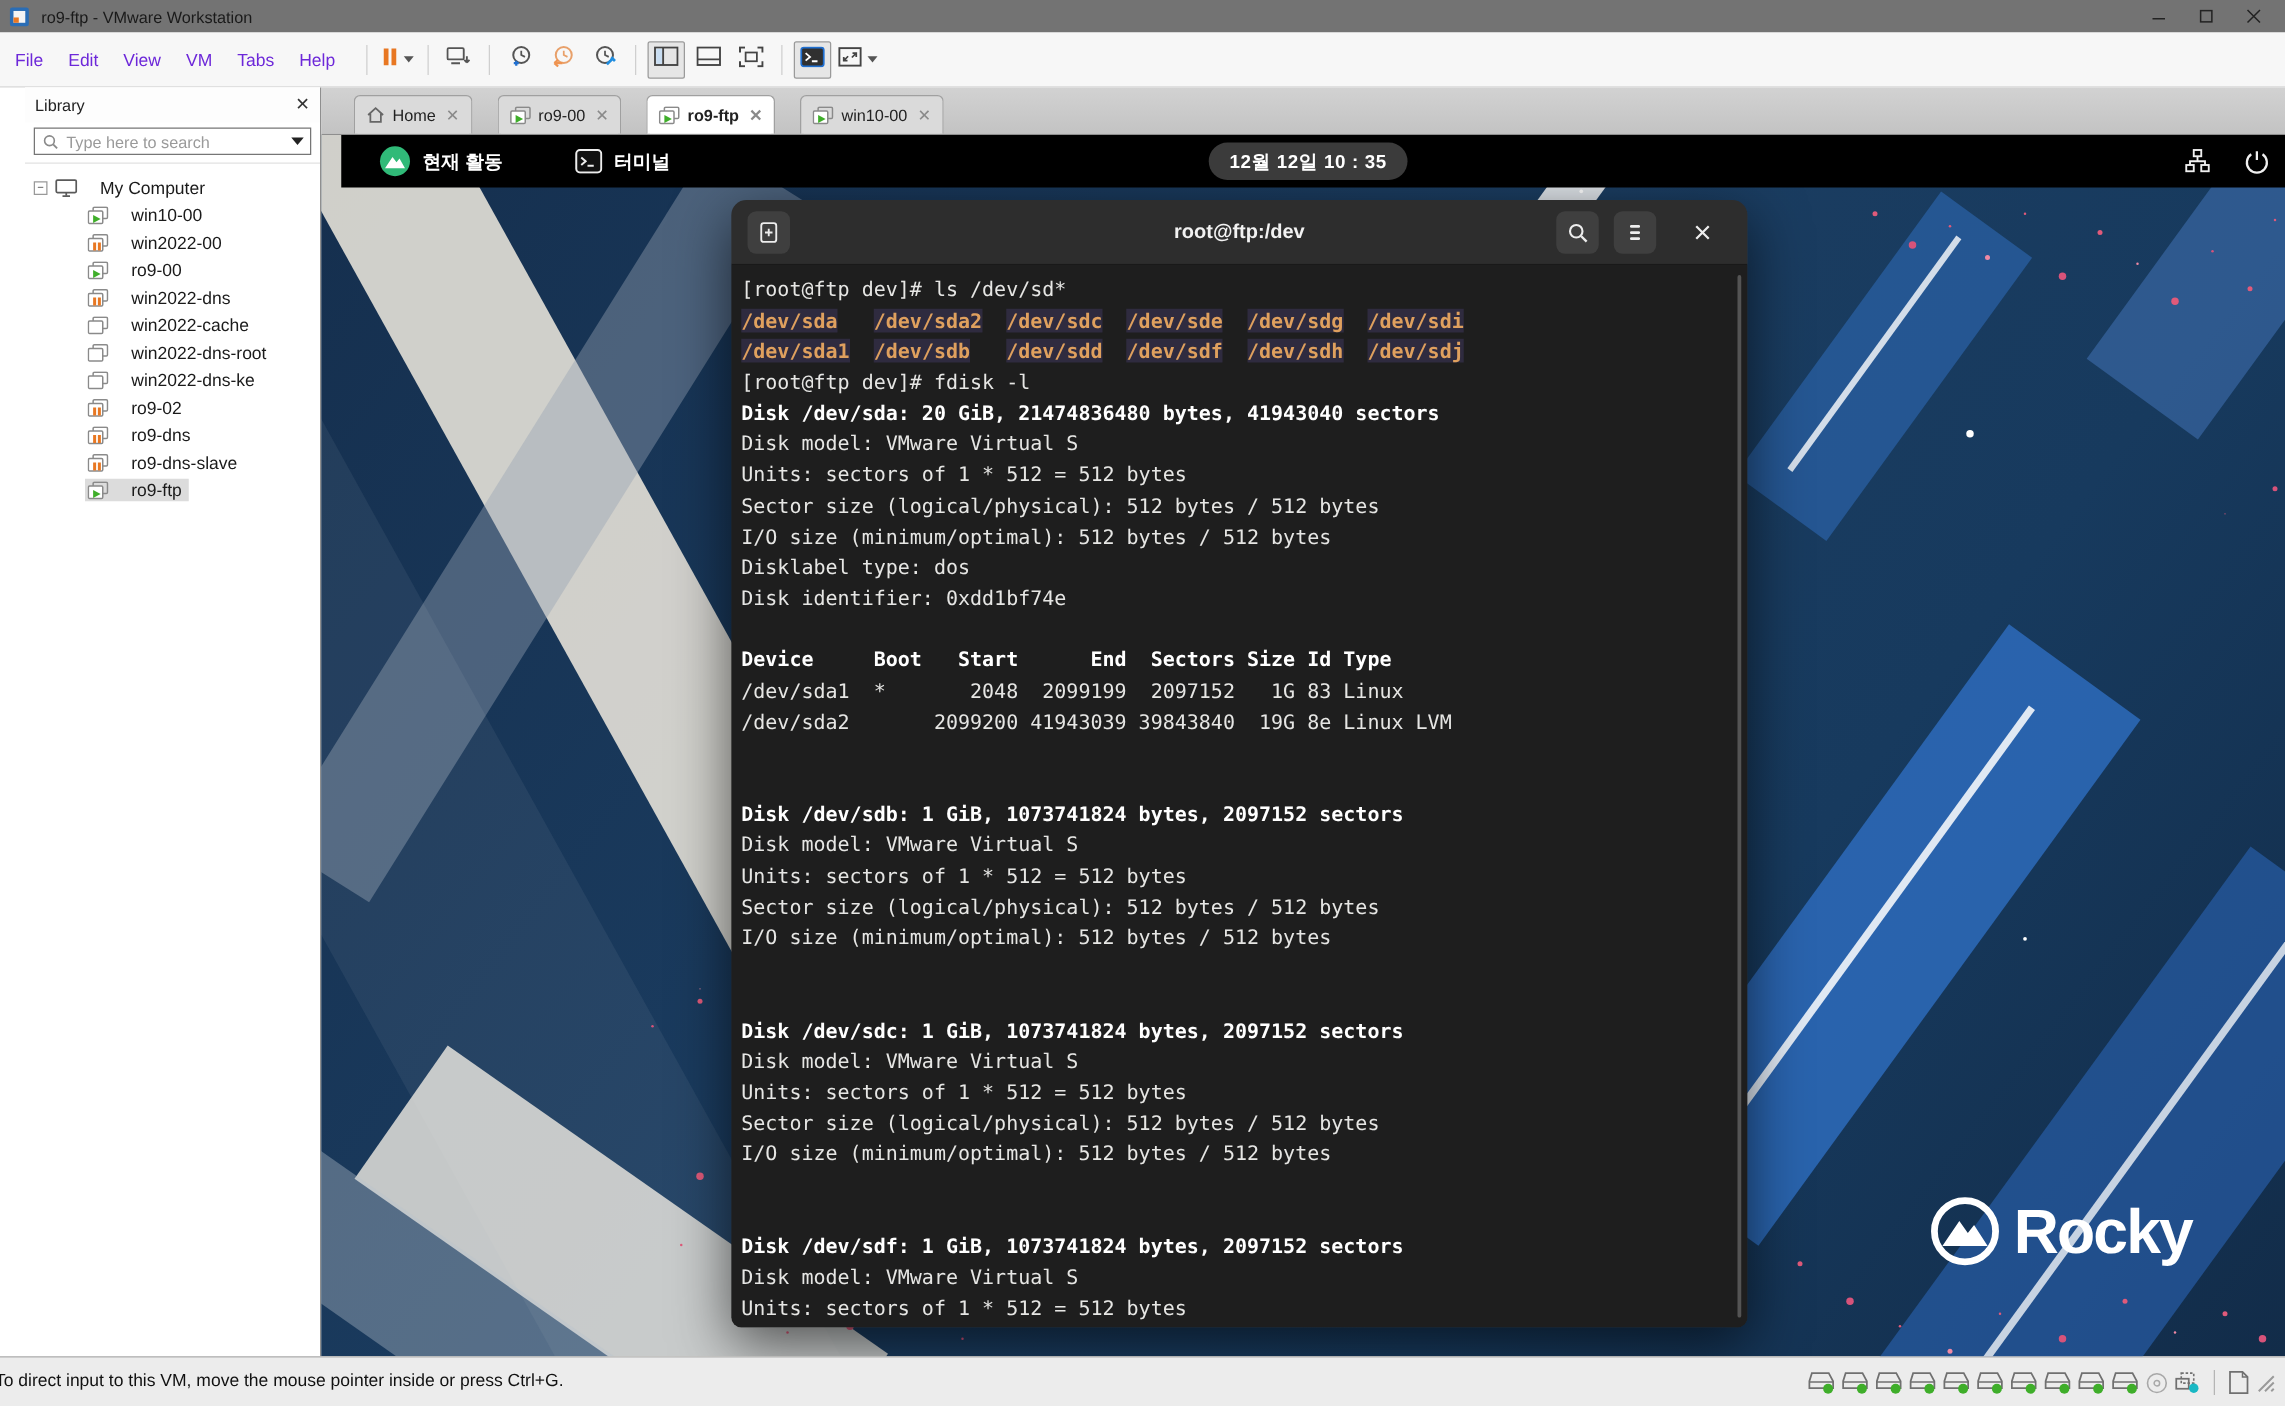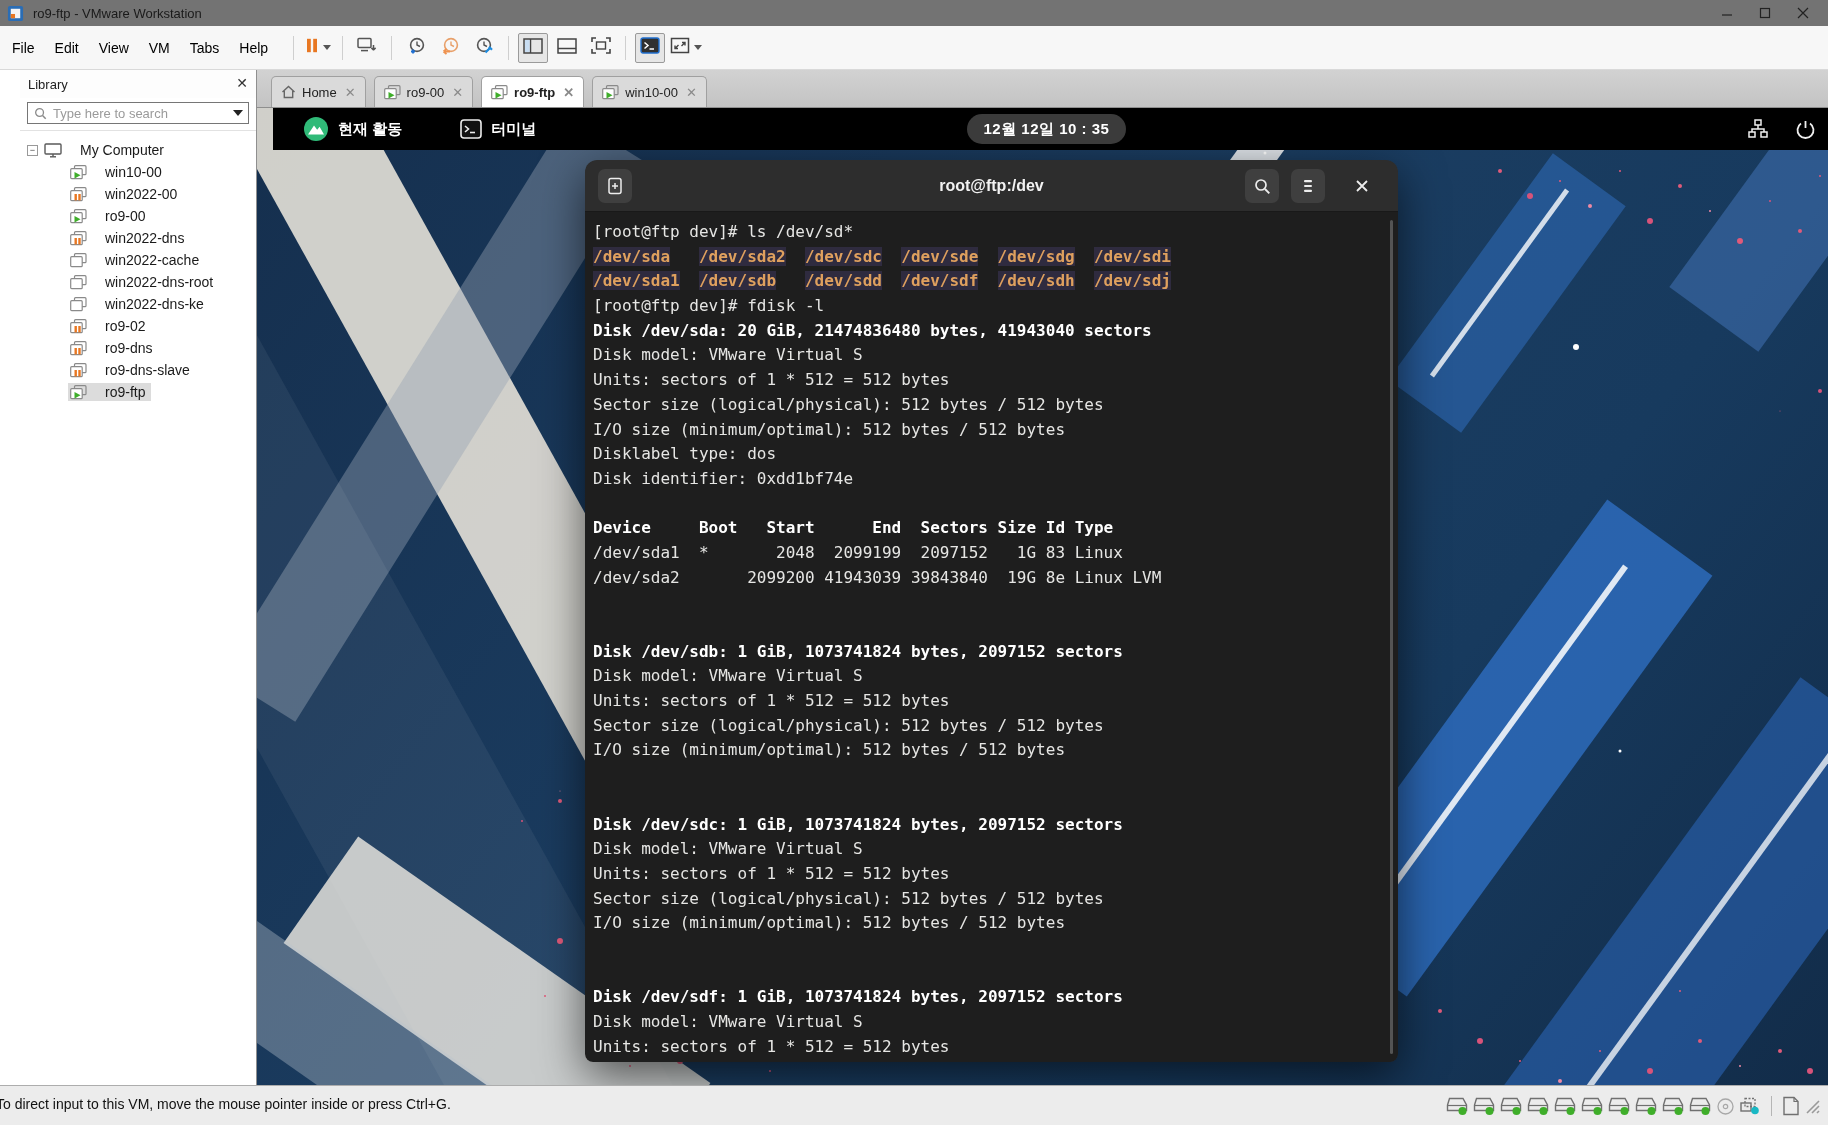--- a/index.html
+++ b/index.html
@@ -7,21 +7,21 @@
   .screen { position:relative; width:1828px; height:1125px; background:#fff; overflow:hidden; }
 
   
   .titlebar { position:absolute; left:0; top:0; width:1828px; height:26px; background:#737373; display:flex; align-items:center; }
   .vmw-logo { width:17px; height:17px; margin:0 9px 0 7px; }
   .win-title { font-size:13px; color:#1a1a1a; }
   .win-controls { position:absolute; right:6px; top:0; height:26px; display:flex; }
   .win-btn { width:38px; height:26px; display:flex; align-items:center; justify-content:center; }
 
   .menubar { position:absolute; left:0; top:26px; width:1828px; height:44px; background:#f7f7f7; border-bottom:1px solid #d9d9d9; display:flex; align-items:center; }
-  .menu-item { font-size:14px; color:#000000; padding:4px 10px; }
+  .menu-item { font-size:14px; color:#6d28d9; padding:4px 10px; }
   .tool-strip { display:flex; align-items:center; margin-left:8px; }
   .tool-sep { width:1px; height:24px; background:#cfcfcf; margin:0 7px; }
   .tool-btn { min-width:30px; height:30px; display:flex; align-items:center; justify-content:center; border:1px solid transparent; border-radius:2px; margin:0 2px; }
   .tool-btn.pressed { background:#e6e6e6; border-color:#9a9a9a; }
   .caret { width:0; height:0; border-left:4px solid transparent; border-right:4px solid transparent; border-top:5px solid #555; margin-left:4px; }
 
   
   .body-row { position:absolute; left:0; top:70px; width:1828px; height:1015px; display:flex;padding-left:20px; }
   .sidebar { width:237px; height:100%; background:#ffffff; border-right:1px solid #8f8f8f; position:relative; }
   .lib-header { height:28px; display:flex; align-items:center; padding:0 8px; background:#fdfdfd; }
@@ -35,21 +35,21 @@
   .tree-row { height:22px; display:flex; align-items:center; }
   .tree-root { padding-left:7px; }
   .tree-item { padding-left:48px; }
   .tree-row .lbl { margin-left:18px; white-space:nowrap; }
   .tree-item.selected .sel-wrap { background:#dcdcdc; }
   .sel-wrap { display:flex; align-items:center; padding:1px 6px 1px 2px; }
   .expander { width:11px; height:11px; border:1px solid #999; display:flex; align-items:center; justify-content:center; font-size:9px; color:#444; line-height:9px; margin-right:6px; background:#fff; }
 
   .right-col { flex:1; display:flex; flex-direction:column; }
   .tabbar { height:38px; background:linear-gradient(#d2d2d2,#c3c3c3); display:flex; align-items:flex-end; padding-left:14px; border-bottom:1px solid #8e8e8e; }
-  .tab { height:31px; display:flex; align-items:center; padding:0 9px; margin-right:8px; border:1px solid #a0a0a0; border-bottom:none; border-radius:5px 5px 0 0; background:#dadada; font-size:13px; color:#222; }
+  .tab { height:31px; display:flex; align-items:center; padding:0 9px; margin-right:8px; border:1px solid #a0a0a0; border-bottom:none; border-radius:5px 5px 0 0; background:#dadada; font-size:13px; color:#222;margin-left:12px; }
   .tab.active { background:#ffffff; font-weight:bold; }
   .tab .tab-label { margin:0 8px 0 6px; white-space:nowrap; }
   .tab .tab-close { color:#8a8a8a; font-size:13px; }
 
   
   .guest { position:relative; flex:1; background:linear-gradient(128deg,#152f4e 0%,#1b3d61 45%,#173a5e 70%,#122c49 100%); overflow:hidden; }
   .rib { position:absolute; z-index:2; }
   .dots { position:absolute; width:6px; height:6px; border-radius:50%; z-index:3; }
 
   .gnome-bar { position:absolute; left:16px; top:0; width:100%; height:42px; background:#000; z-index:50; display:flex; align-items:center; color:#fff; }
@@ -478,20 +478,27 @@
                   <path d="M2 2 L12 12 M12 2 L2 12" stroke="#ededed" stroke-width="1.8"></path>
                 </svg>
             </div>
           </div>
           <div class="term-body">
             <div class="term-content" id="term-out"><div class="tl">[root@ftp dev]# ls /dev/sd*</div><div class="tl"><span class="dev">/dev/sda</span><span>   </span><span class="dev">/dev/sda2</span><span>  </span><span class="dev">/dev/sdc</span><span>  </span><span class="dev">/dev/sde</span><span>  </span><span class="dev">/dev/sdg</span><span>  </span><span class="dev">/dev/sdi</span></div><div class="tl"><span class="dev">/dev/sda1</span><span>  </span><span class="dev">/dev/sdb</span><span>   </span><span class="dev">/dev/sdd</span><span>  </span><span class="dev">/dev/sdf</span><span>  </span><span class="dev">/dev/sdh</span><span>  </span><span class="dev">/dev/sdj</span></div><div class="tl">[root@ftp dev]# fdisk -l</div><div class="tl b">Disk /dev/sda: 20 GiB, 21474836480 bytes, 41943040 sectors</div><div class="tl">Disk model: VMware Virtual S</div><div class="tl">Units: sectors of 1 * 512 = 512 bytes</div><div class="tl">Sector size (logical/physical): 512 bytes / 512 bytes</div><div class="tl">I/O size (minimum/optimal): 512 bytes / 512 bytes</div><div class="tl">Disklabel type: dos</div><div class="tl">Disk identifier: 0xdd1bf74e</div><div class="tl">&nbsp;</div><div class="tl b">Device     Boot   Start      End  Sectors Size Id Type</div><div class="tl">/dev/sda1  *       2048  2099199  2097152   1G 83 Linux</div><div class="tl">/dev/sda2       2099200 41943039 39843840  19G 8e Linux LVM</div><div class="tl">&nbsp;</div><div class="tl">&nbsp;</div><div class="tl b">Disk /dev/sdb: 1 GiB, 1073741824 bytes, 2097152 sectors</div><div class="tl">Disk model: VMware Virtual S</div><div class="tl">Units: sectors of 1 * 512 = 512 bytes</div><div class="tl">Sector size (logical/physical): 512 bytes / 512 bytes</div><div class="tl">I/O size (minimum/optimal): 512 bytes / 512 bytes</div><div class="tl">&nbsp;</div><div class="tl">&nbsp;</div><div class="tl b">Disk /dev/sdc: 1 GiB, 1073741824 bytes, 2097152 sectors</div><div class="tl">Disk model: VMware Virtual S</div><div class="tl">Units: sectors of 1 * 512 = 512 bytes</div><div class="tl">Sector size (logical/physical): 512 bytes / 512 bytes</div><div class="tl">I/O size (minimum/optimal): 512 bytes / 512 bytes</div><div class="tl">&nbsp;</div><div class="tl">&nbsp;</div><div class="tl b">Disk /dev/sdf: 1 GiB, 1073741824 bytes, 2097152 sectors</div><div class="tl">Disk model: VMware Virtual S</div><div class="tl">Units: sectors of 1 * 512 = 512 bytes</div></div>
             <div class="term-scrollbar"></div>
           </div>
         </div>
 
+        <div class="rocky-brand">
+          <svg width="58" height="58" viewBox="0 0 64 64">
+              <circle cx="32" cy="32" r="27" fill="none" stroke="#fff" stroke-width="6"></circle>
+              <path d="M12 45 L27 23 L34.5 33.5 L40 26.5 L52 45 Z" fill="#fff"></path>
+            </svg>
+          <span class="rocky-text">Rocky</span>
+        </div>
 
       </div>
     </div>
   </div>
 
   <div class="statusbar">
     <span class="status-hint">To direct input to this VM, move the mouse pointer inside or press Ctrl+G.</span>
     <div class="status-icons" id="status-icons">
         <svg width="23" height="19" viewBox="0 0 23 19">
           <path d="M3.5 1.5 H17 L20.5 8 V13.5 H1.5 V8 Z" fill="none" stroke="#707070" stroke-width="1.4"></path>

